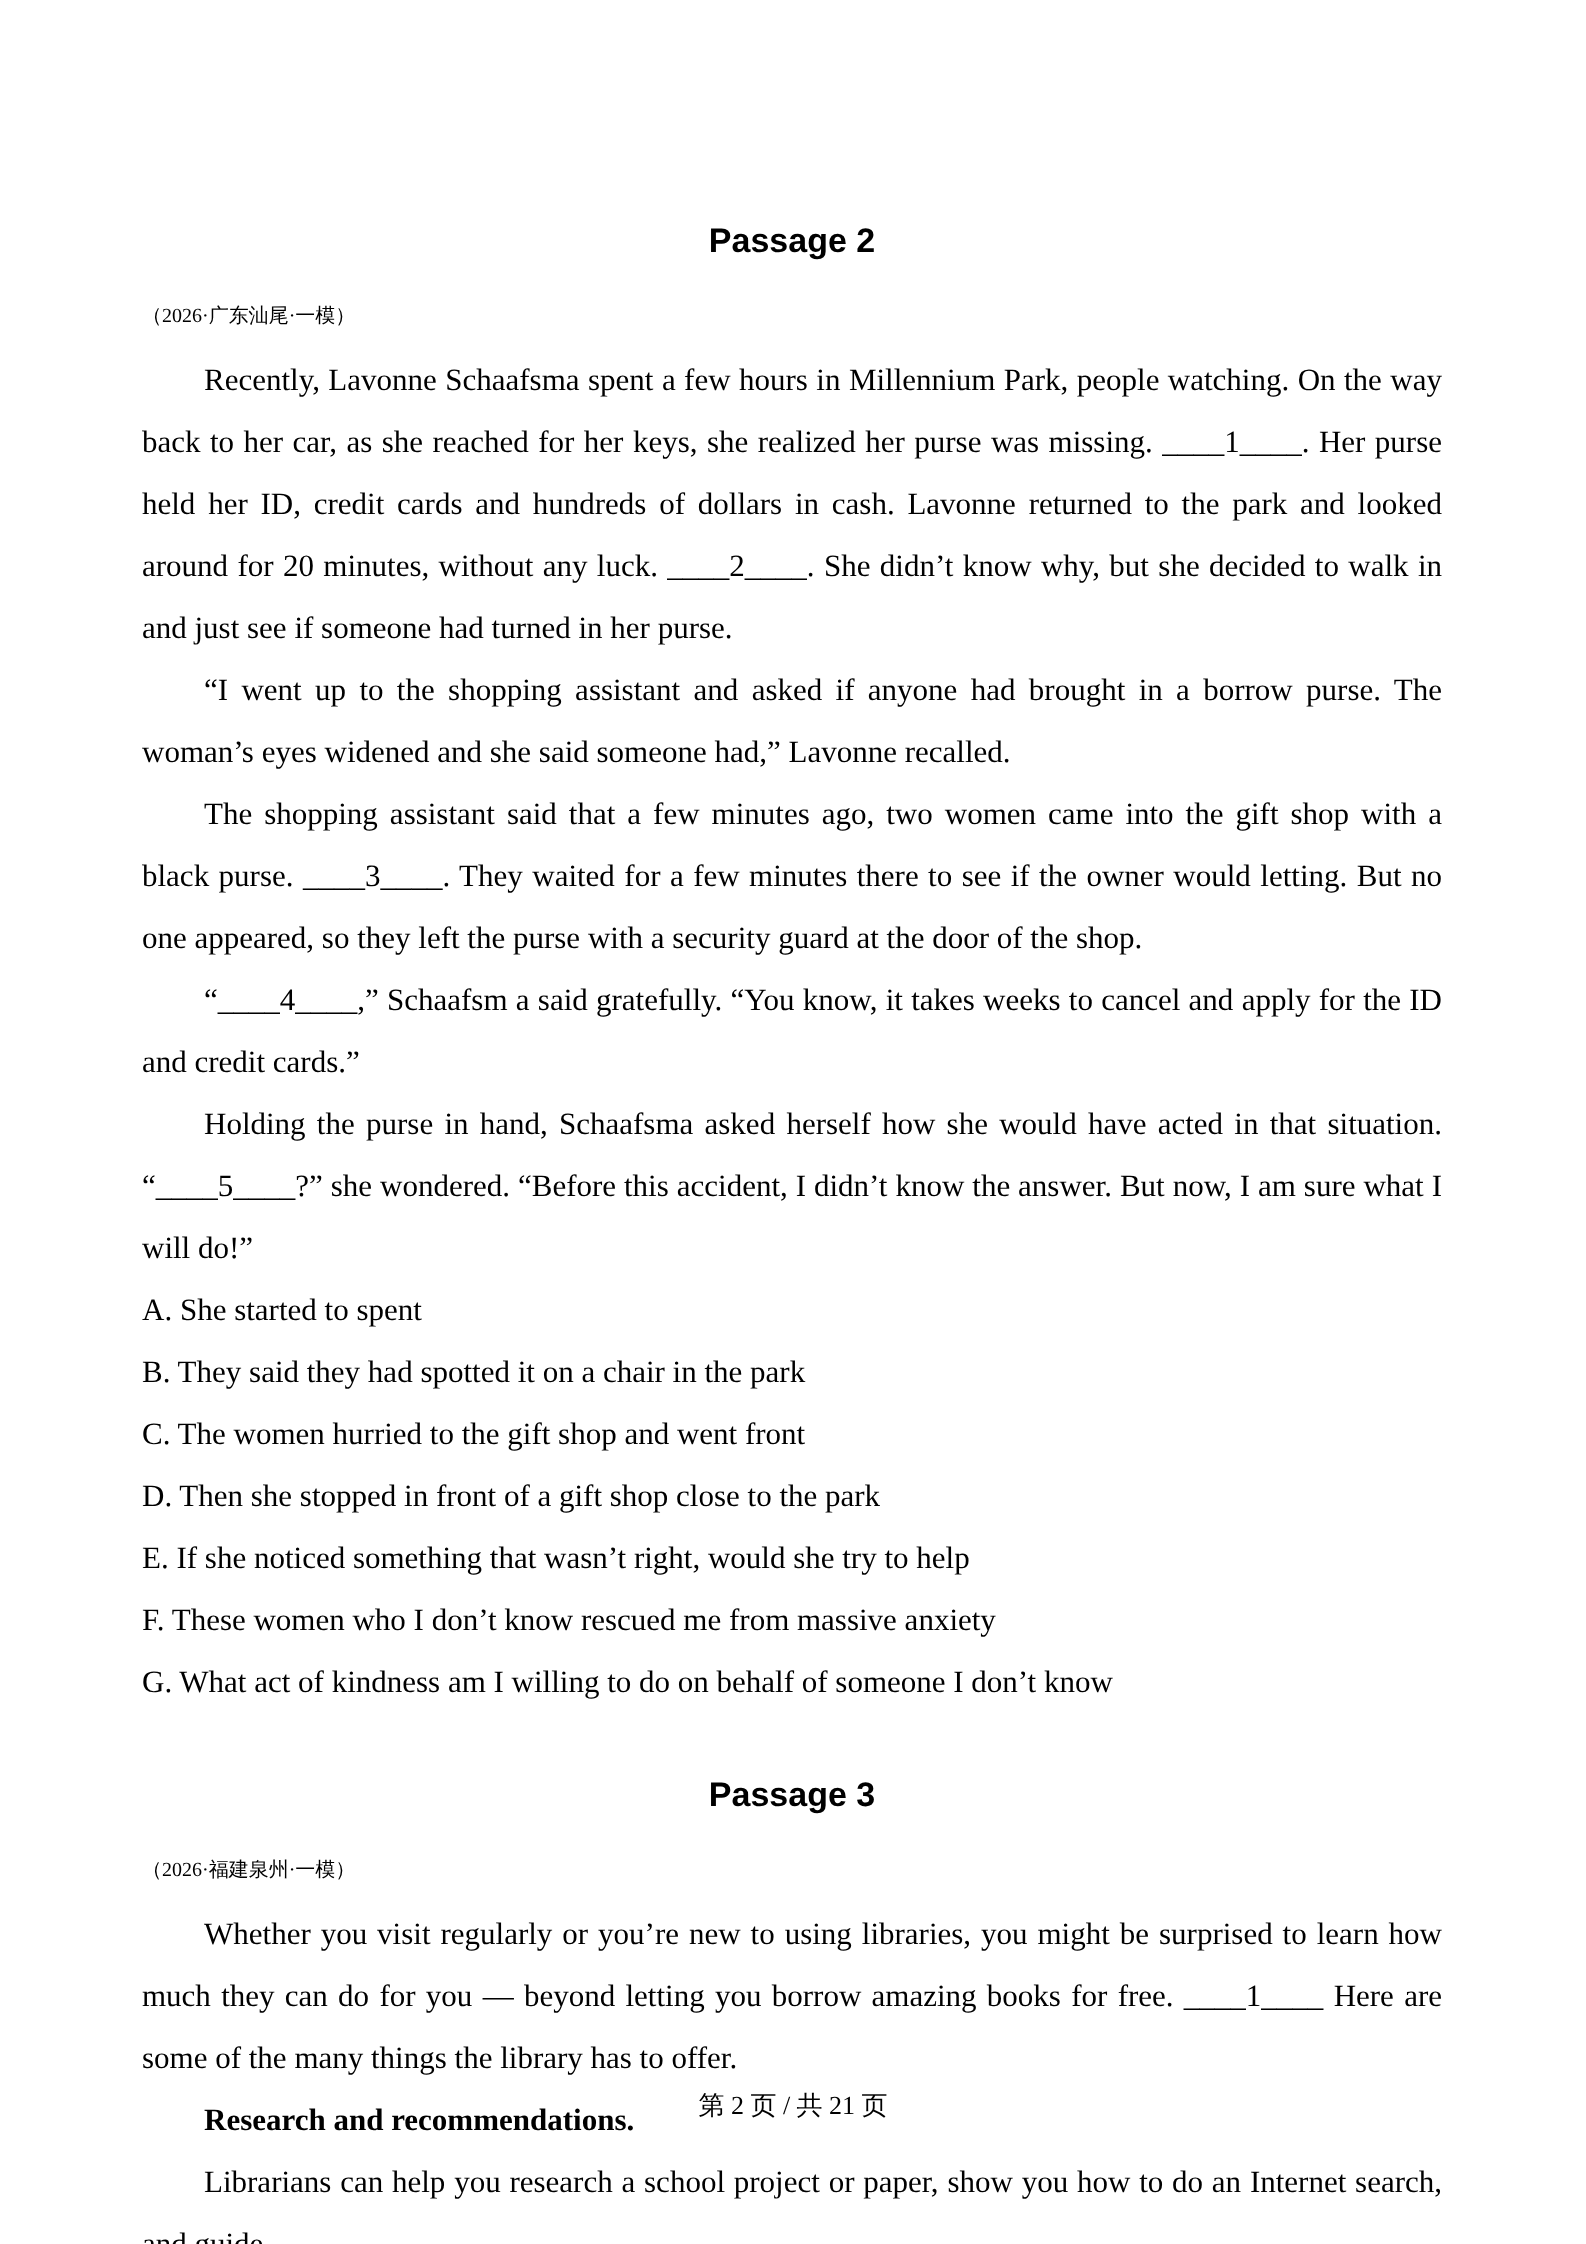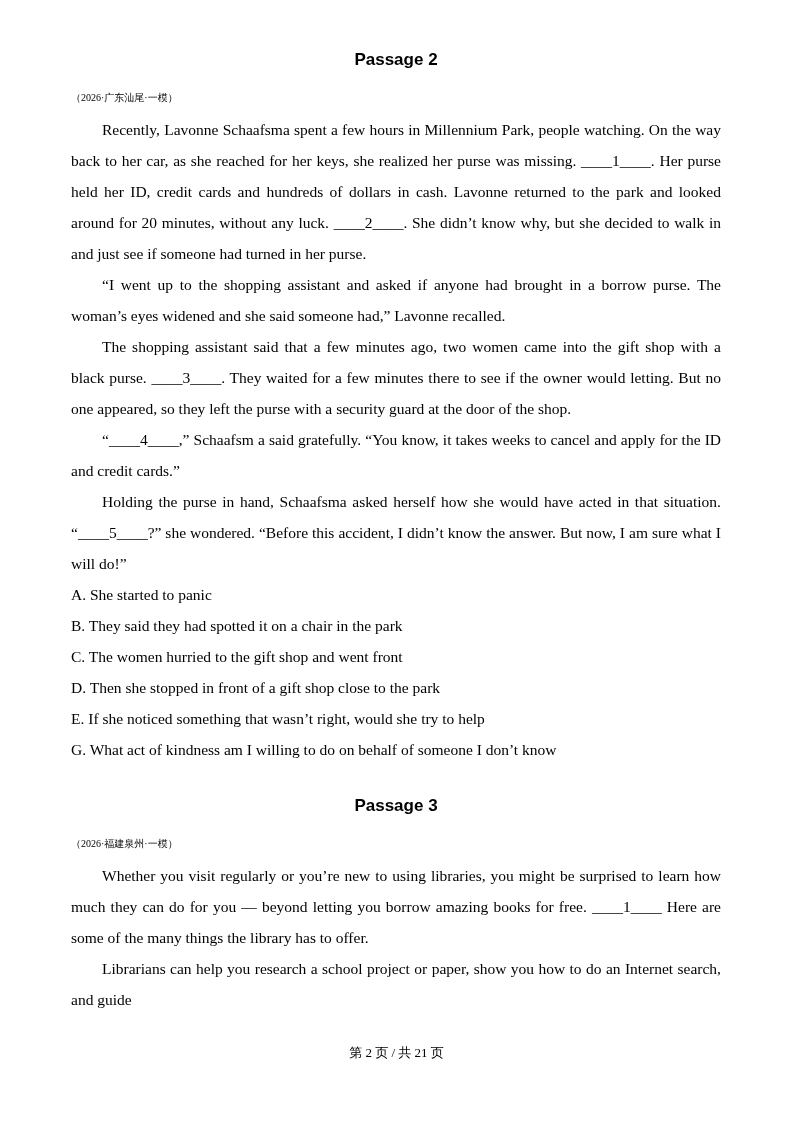--- a/index.html
+++ b/index.html
@@ -12,21 +12,21 @@
     height: 1122px;
     position: relative;
     font-family: "Liberation Serif", serif;
     color: #000000;
     overflow: hidden;
   }
   .page {
     box-sizing: border-box;
     width: 793px;
     height: 1122px;
-    padding: 48px 72px 0 71px;
+    padding: 109px 72px 0 71px;
     position: relative;
   }
   .passage-title {
     text-align: center;
     font-family: "Liberation Sans", sans-serif;
     font-weight: bold;
     font-size: 17px;
     margin: 0 0 16px 0;
     line-height: 1.4;
   }
@@ -81,37 +81,39 @@
   <p class="para">Recently, Lavonne Schaafsma spent a few hours in Millennium Park, people watching. On the way back to her car, as she reached for her keys, she realized her purse was missing. ____1____. Her purse held her ID, credit cards and hundreds of dollars in cash. Lavonne returned to the park and looked around for 20 minutes, without any luck. ____2____. She didn’t know why, but she decided to walk in and just see if someone had turned in her purse.</p>
 
   <p class="para">“I went up to the shopping assistant and asked if anyone had brought in a borrow purse. The woman’s eyes widened and she said someone had,” Lavonne recalled.</p>
 
   <p class="para">The shopping assistant said that a few minutes ago, two women came into the gift shop with a black purse. ____3____. They waited for a few minutes there to see if the owner would letting. But no one appeared, so they left the purse with a security guard at the door of the shop.</p>
 
   <p class="para">“____4____,” Schaafsm a said gratefully. “You know, it takes weeks to cancel and apply for the ID and credit cards.”</p>
 
   <p class="para">Holding the purse in hand, Schaafsma asked herself how she would have acted in that situation. “____5____?” she wondered. “Before this accident, I didn’t know the answer. But now, I am sure what I will do!”</p>
 
-  <p class="option">A. She started to panic</p>
+  <p class="option">A. She started to spent</p>
 
   <p class="option">B. They said they had spotted it on a chair in the park</p>
 
   <p class="option">C. The women hurried to the gift shop and went front</p>
 
   <p class="option">D. Then she stopped in front of a gift shop close to the park</p>
 
   <p class="option">E. If she noticed something that wasn’t right, would she try to help</p>
 
+  <p class="option">F. These women who I don’t know rescued me from massive anxiety</p>
 
   <p class="option">G. What act of kindness am I willing to do on behalf of someone I don’t know</p>
 
   <h2 class="passage-title second">Passage 3</h2>
 
   <p class="source">（2026·福建泉州·一模）</p>
 
   <p class="para">Whether you visit regularly or you’re new to using libraries, you might be surprised to learn how much they can do for you — beyond letting you borrow amazing books for free. ____1____ Here are some of the many things the library has to offer.</p>
 
+  <p class="subheading">Research and recommendations.</p>
 
   <p class="para">Librarians can help you research a school project or paper, show you how to do an Internet search, and guide</p>
 
   <div class="footer">第 2 页 / 共 21 页</div>
 
 </div>
 
 </body></html>

